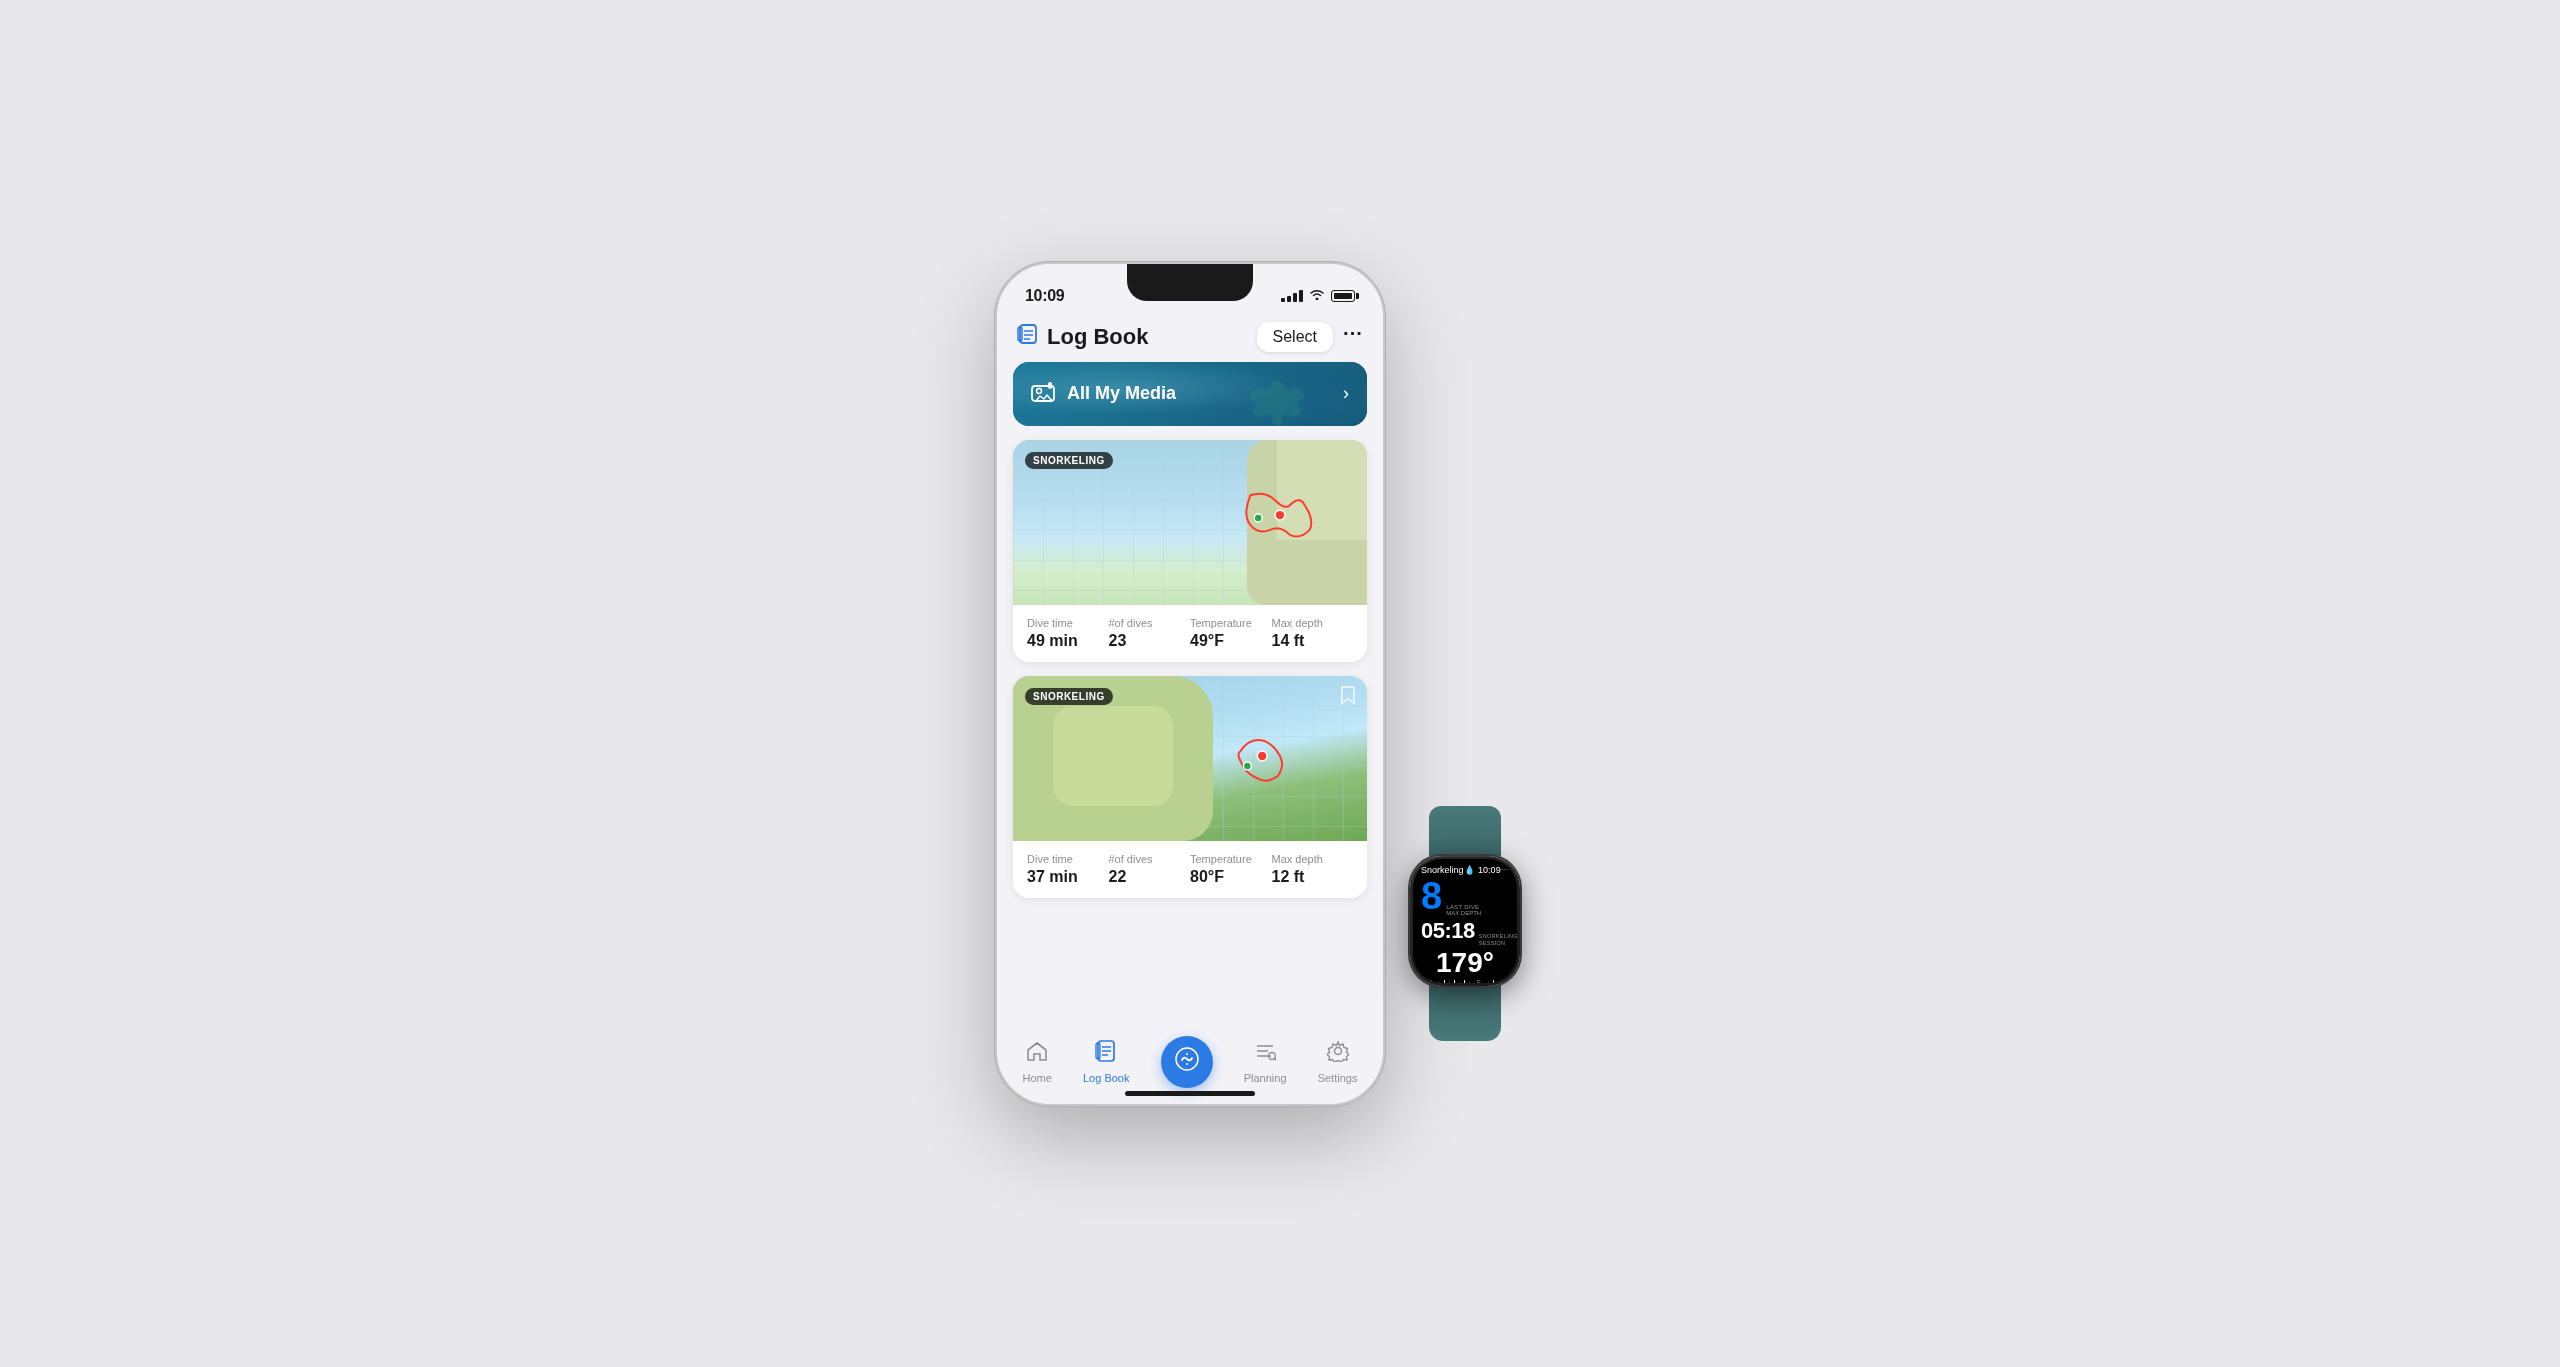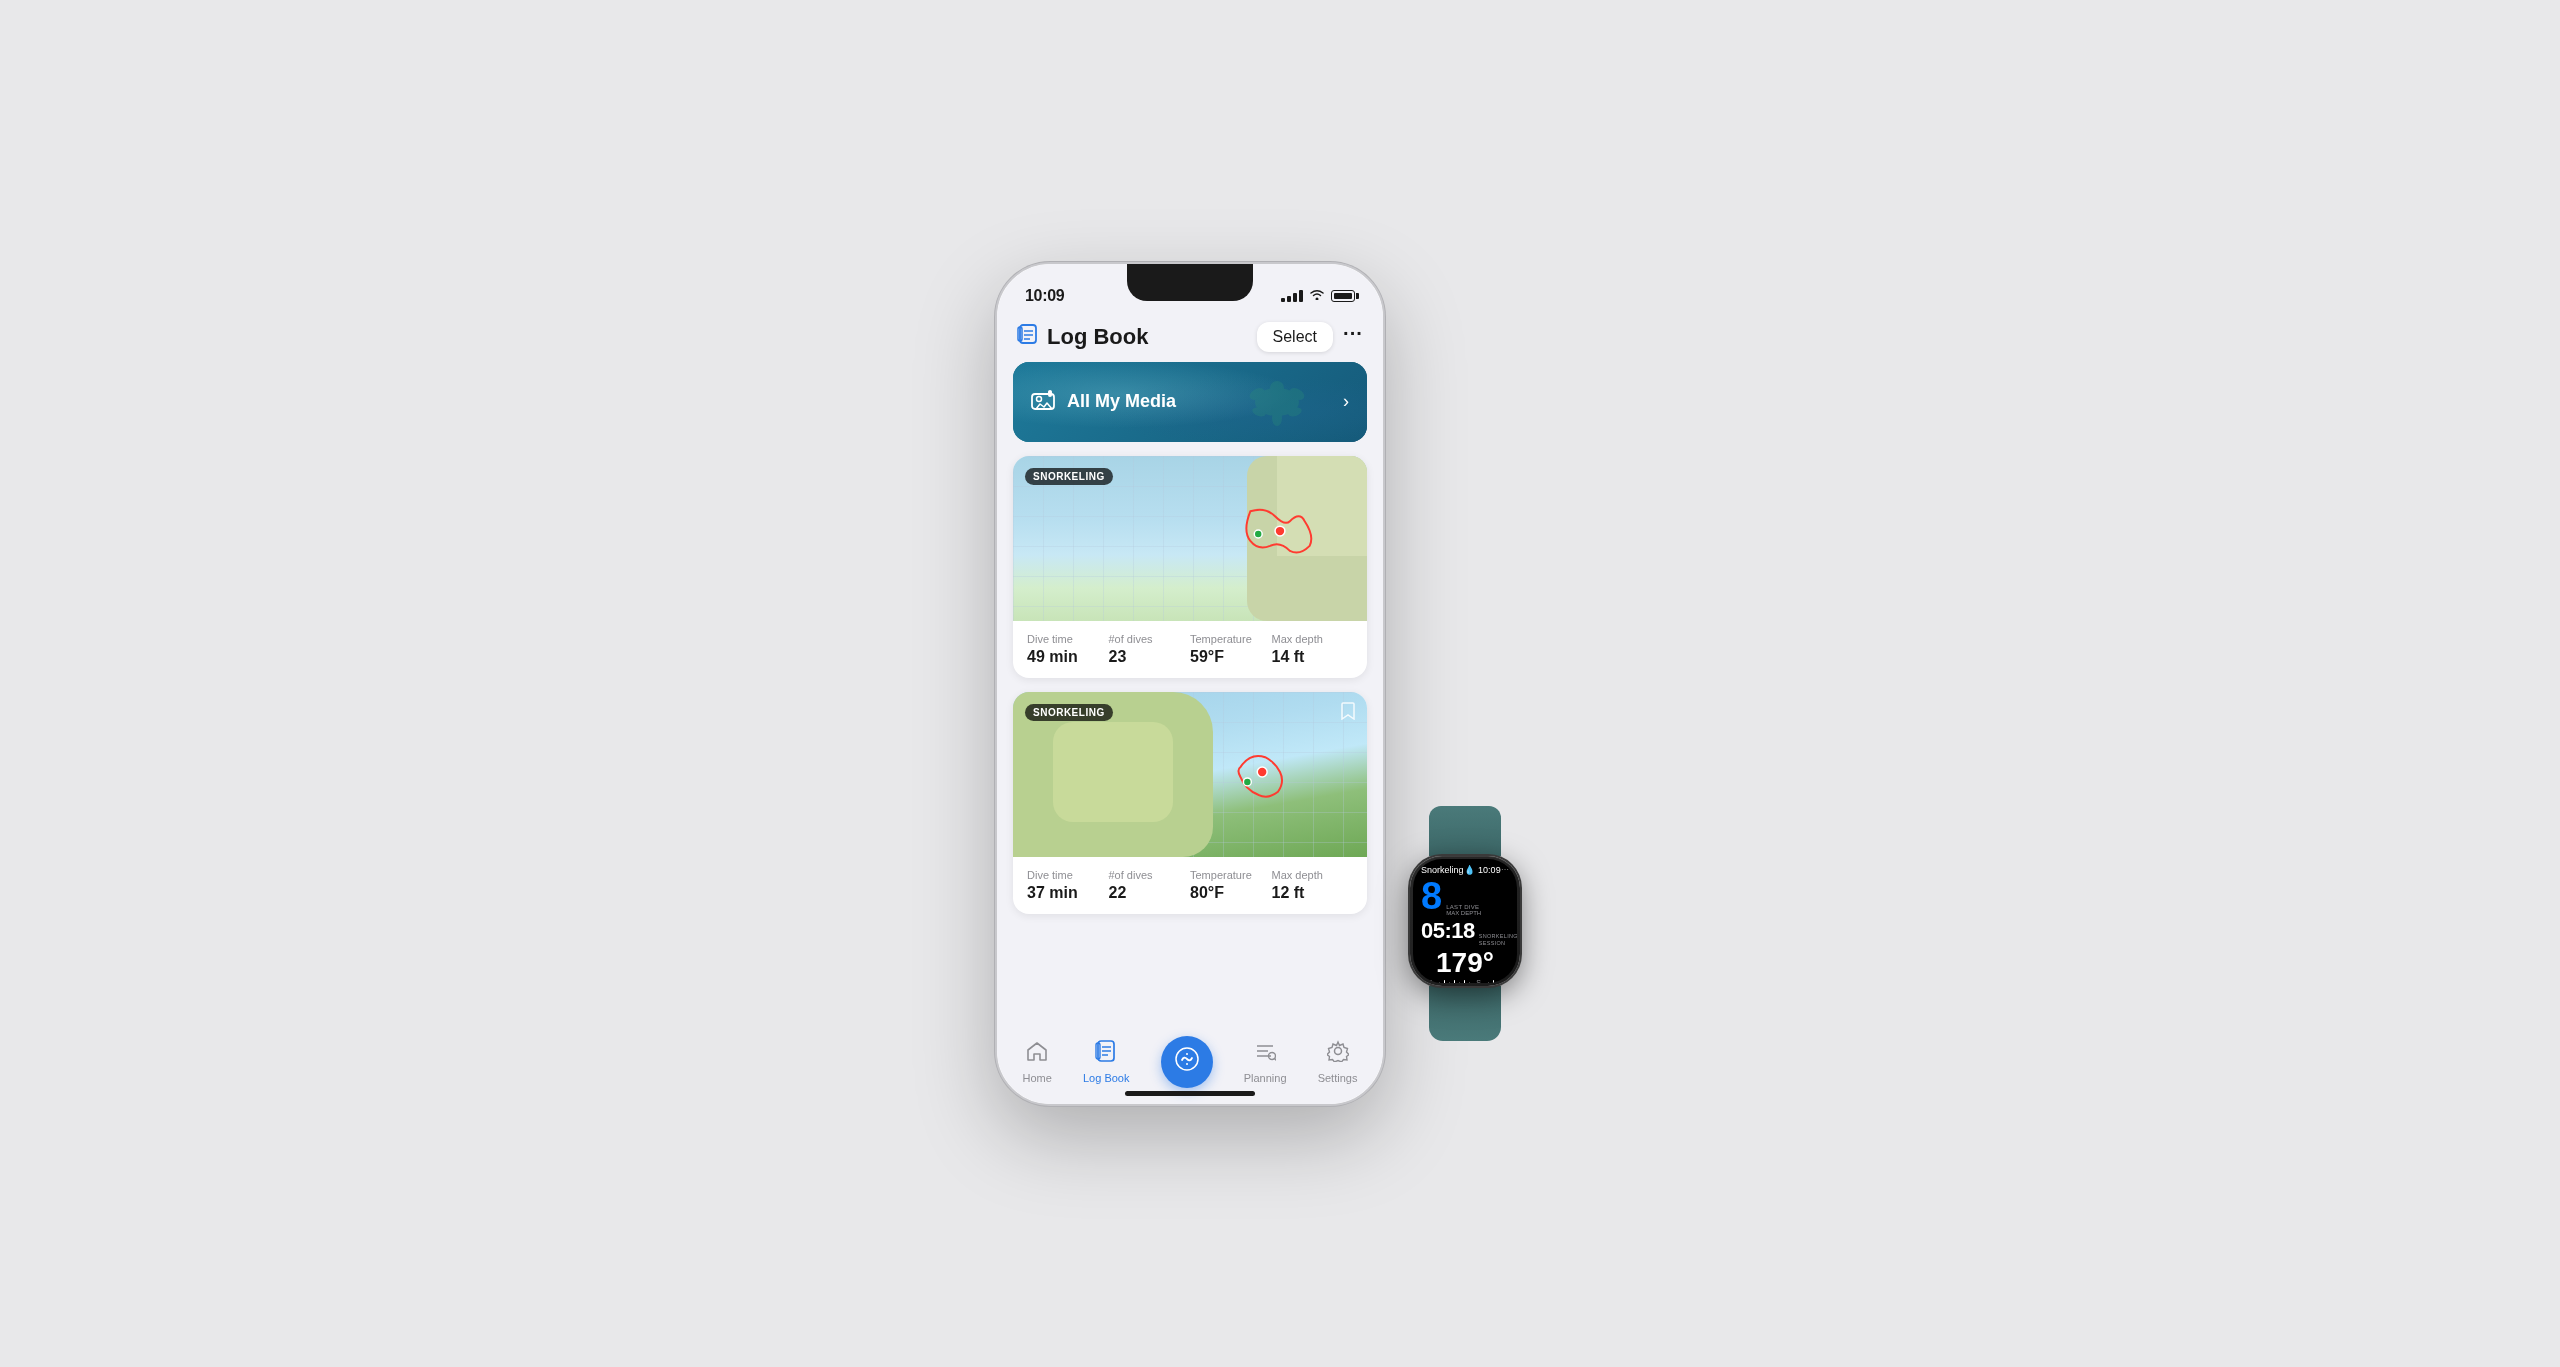--- a/index.html
+++ b/index.html
@@ -209,21 +209,21 @@
       padding: 0 16px;
       display: flex;
       flex-direction: column;
       gap: 14px;
     }
 
     
     .media-banner {
       border-radius: 16px;
       overflow: hidden;
-      height: 80px;
+      height: 64px;
       position: relative;
       background: linear-gradient(135deg, #1a6b8a 0%, #2a9d8f 50%, #1a4a6b 100%);
       display: flex;
       align-items: center;
       cursor: pointer;
     }
     .media-banner-bg {
       position: absolute;
       inset: 0;
       background: 
@@ -644,21 +644,21 @@
             <div class="stat-item">
               <div class="stat-label">Dive time</div>
               <div class="stat-value">49 min</div>
             </div>
             <div class="stat-item">
               <div class="stat-label">#of dives</div>
               <div class="stat-value">23</div>
             </div>
             <div class="stat-item">
               <div class="stat-label">Temperature</div>
-              <div class="stat-value">59°F</div>
+              <div class="stat-value">49°F</div>
             </div>
             <div class="stat-item">
               <div class="stat-label">Max depth</div>
               <div class="stat-value">14 ft</div>
             </div>
           </div>
         </div>
 
         <div class="log-card">
           <div class="card-map">

